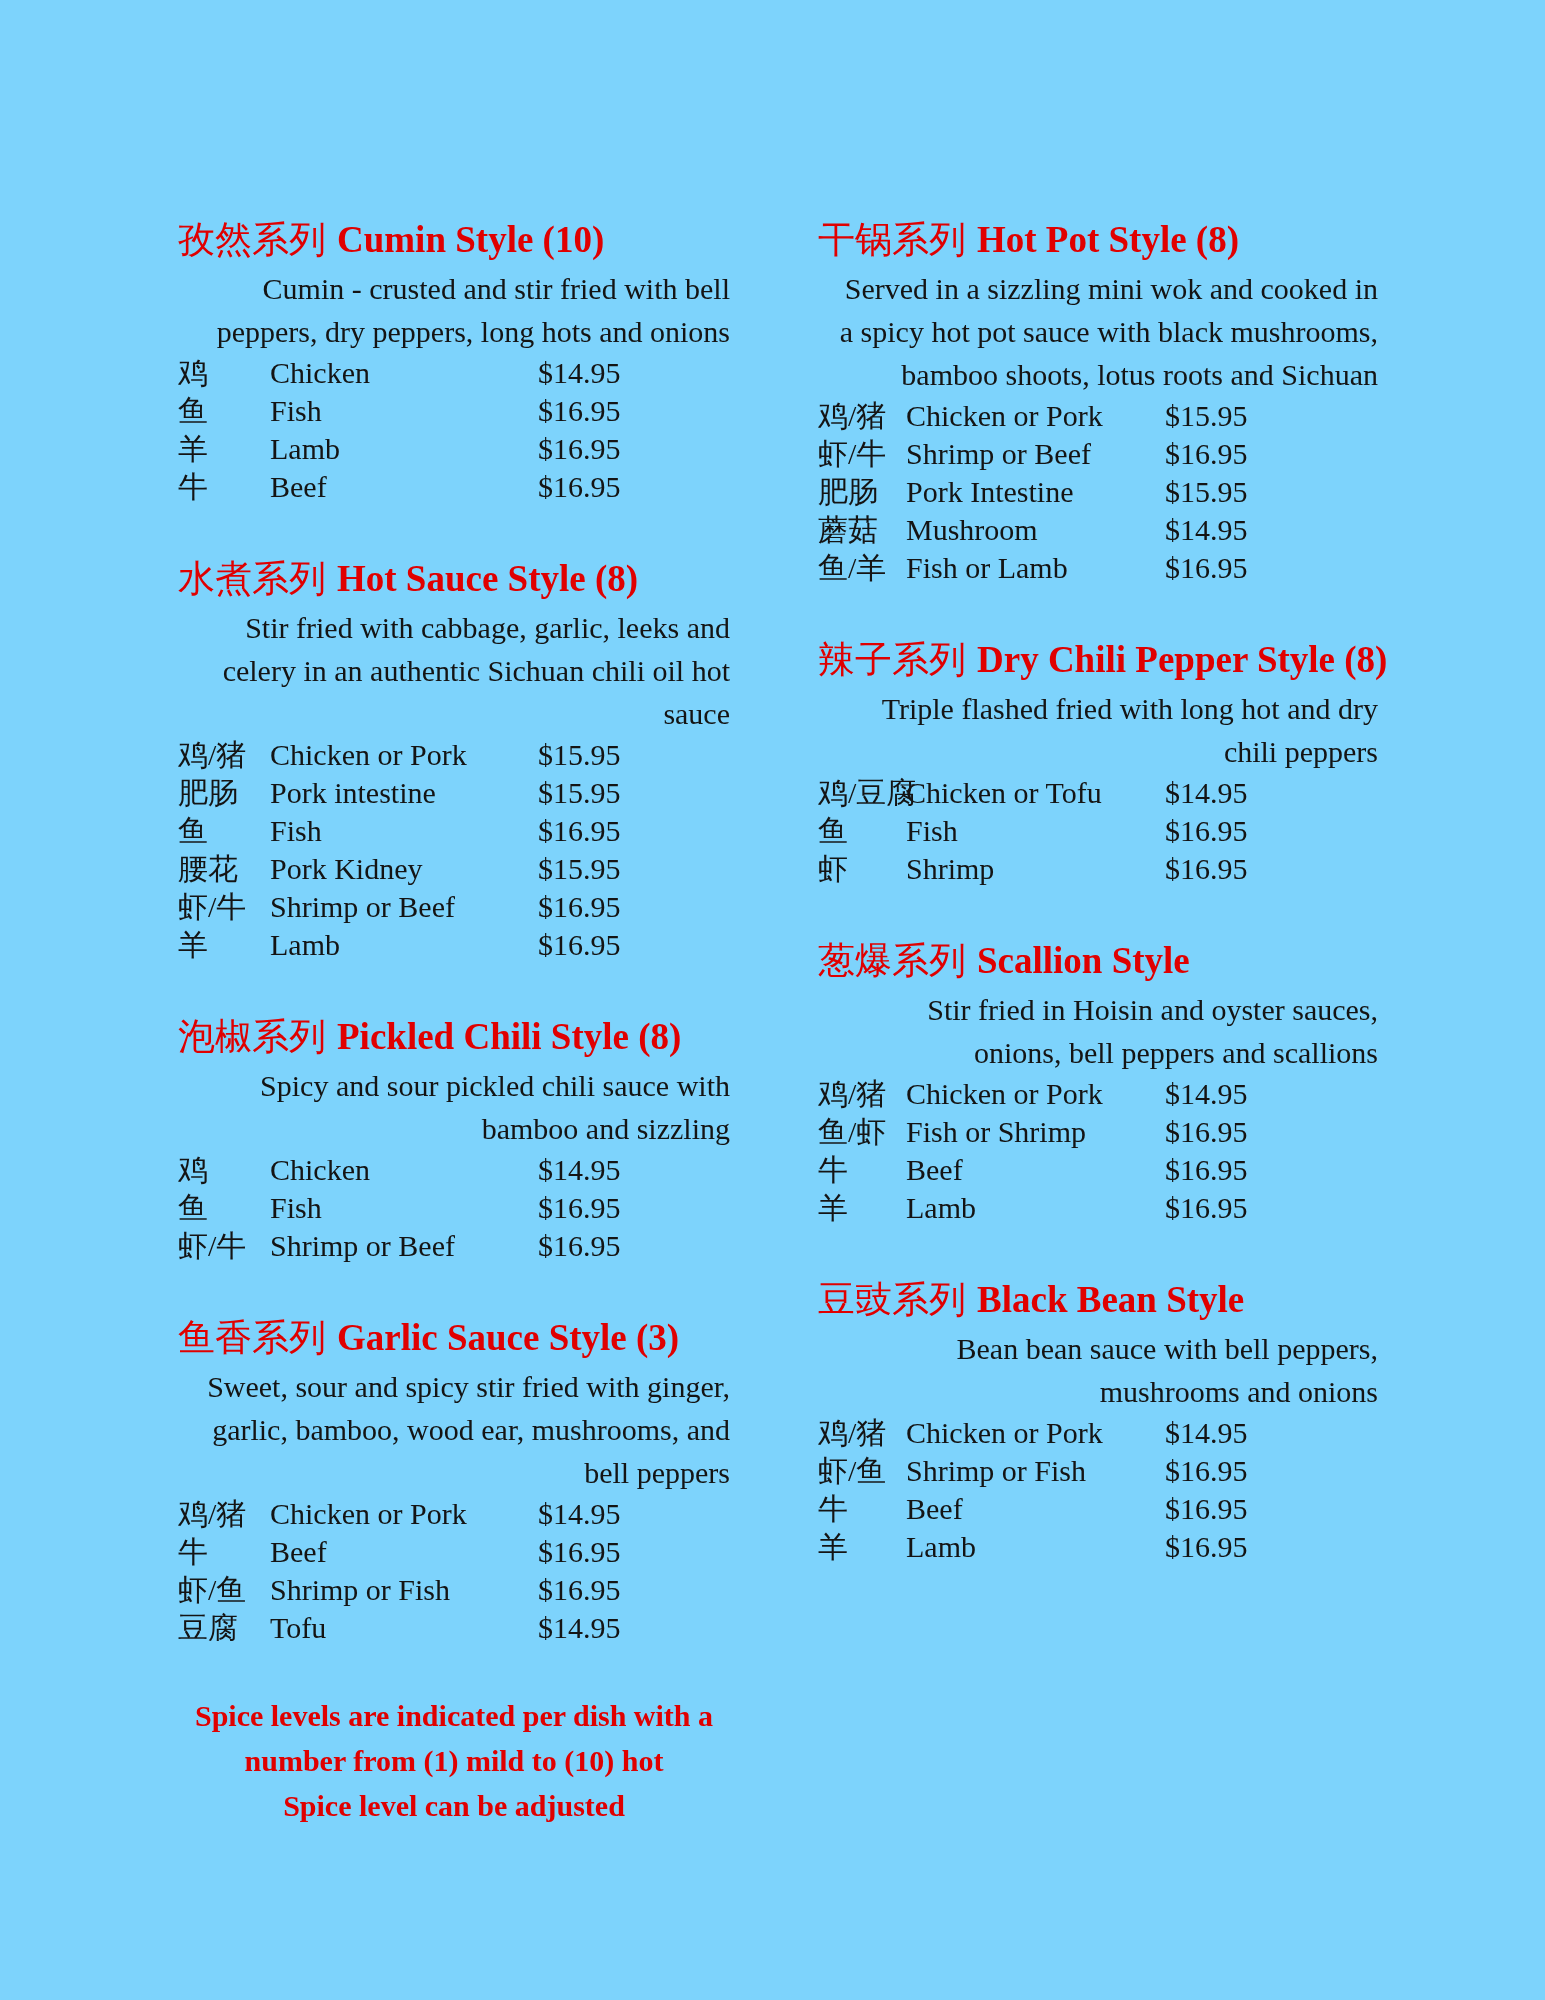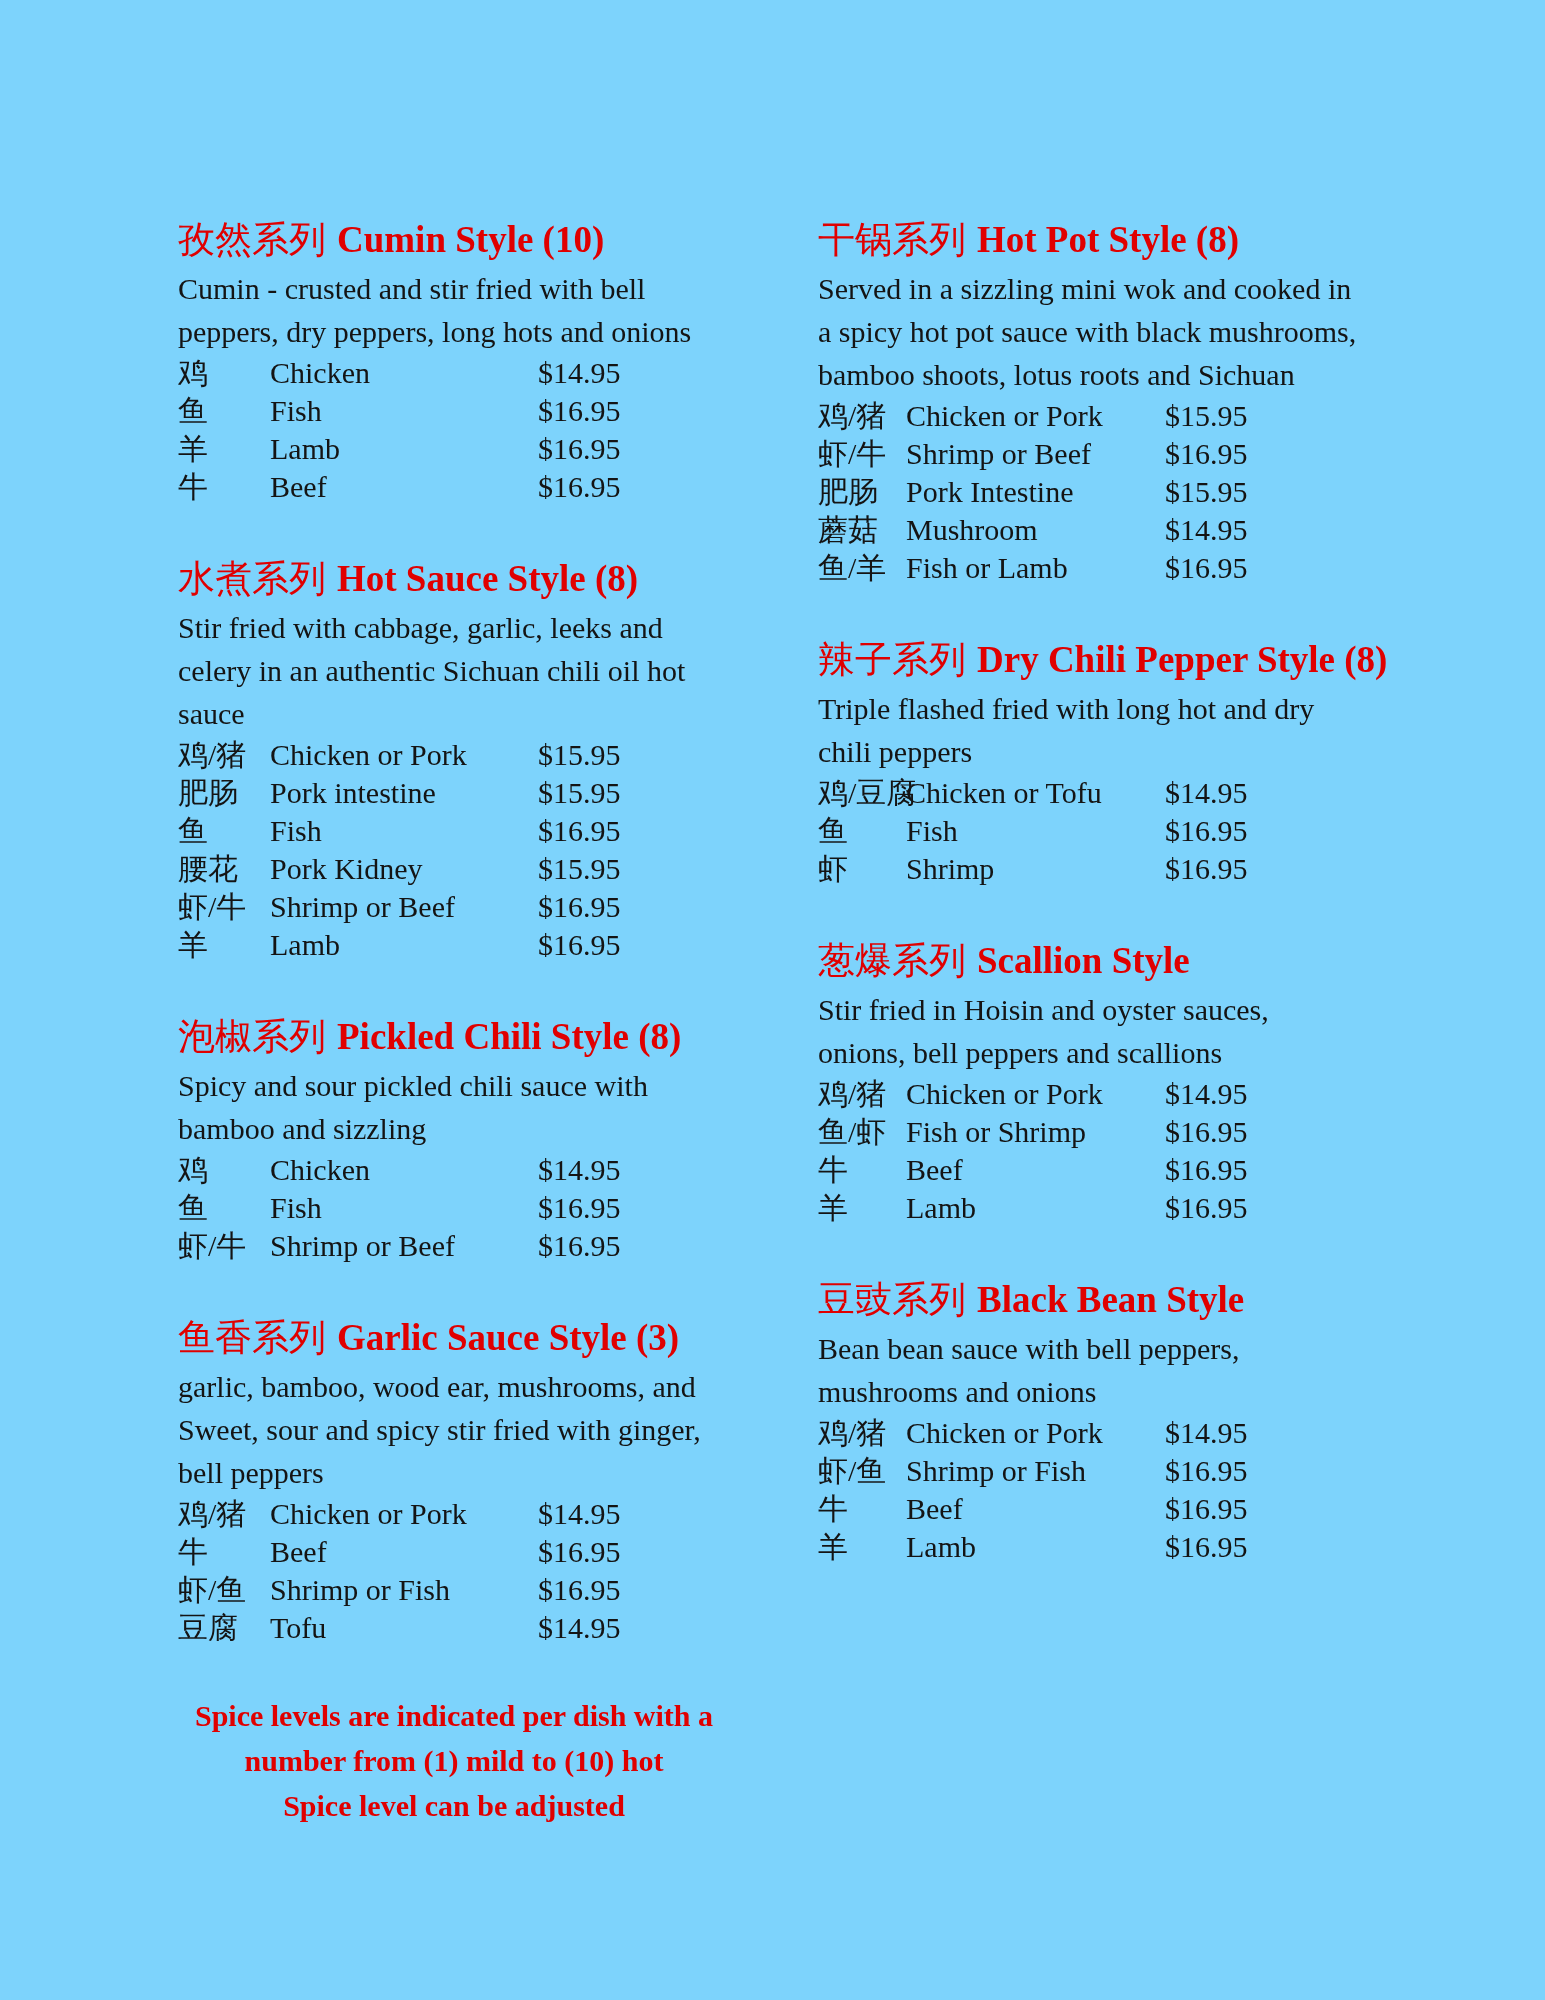--- a/index.html
+++ b/index.html
@@ -18,21 +18,21 @@
   .page{position:absolute;inset:0;background:#7dd3fc;}
   .col{position:absolute;top:213px;}
   #col-left{left:178px;width:552px;}
   #col-right{left:818px;width:560px;}
   .section{margin-bottom:46px;}
   .sec-title{
     font-size:37px;line-height:54px;color:var(--red);white-space:nowrap;
   }
   .sec-title .zh{font-weight:400;}
   .sec-title .en{font-weight:700;margin-left:11px;}
-  .desc{font-size:30px;line-height:43px;}
+  .desc{font-size:30px;line-height:43px;text-align:right;}
   .items{margin-top:1px;}
   .item{
     display:grid;
     grid-template-columns:92px 268px auto;
     font-size:30px;line-height:38px;
     align-items:baseline;
   }
   #col-right .item{grid-template-columns:88px 259px auto;}
   .item .i-zh{white-space:nowrap;}
   .item .i-price{white-space:nowrap;}
@@ -146,22 +146,22 @@
             <span class="i-en">Shrimp or Beef</span>
             <span class="i-price">$16.95</span>
           </div>
         </div>
   </div>
       <div class="section">
     <div class="sec-title">
       <span class="zh">鱼香系列</span><span class="en">Garlic Sauce Style (3)</span>
     </div>
     <div class="desc">
+          <div class="desc-line">Sweet, sour and spicy stir fried with ginger,</div>
           <div class="desc-line">garlic, bamboo, wood ear, mushrooms, and</div>
-          <div class="desc-line">Sweet, sour and spicy stir fried with ginger,</div>
           <div class="desc-line">bell peppers</div>
         </div>
     <div class="items">
           <div class="item">
             <span class="i-zh">鸡/猪</span>
             <span class="i-en">Chicken or Pork</span>
             <span class="i-price">$14.95</span>
           </div>
           <div class="item">
             <span class="i-zh">牛</span>

